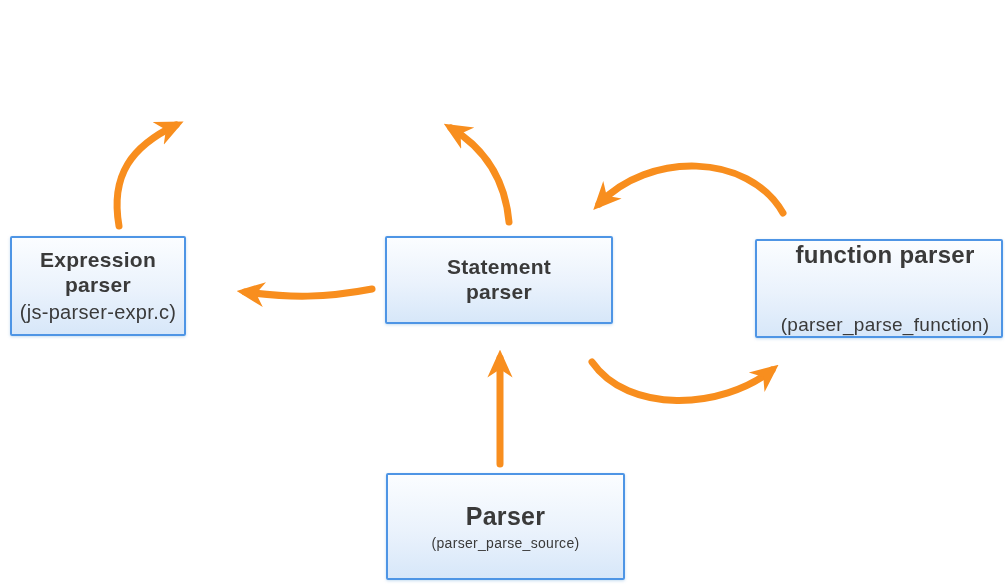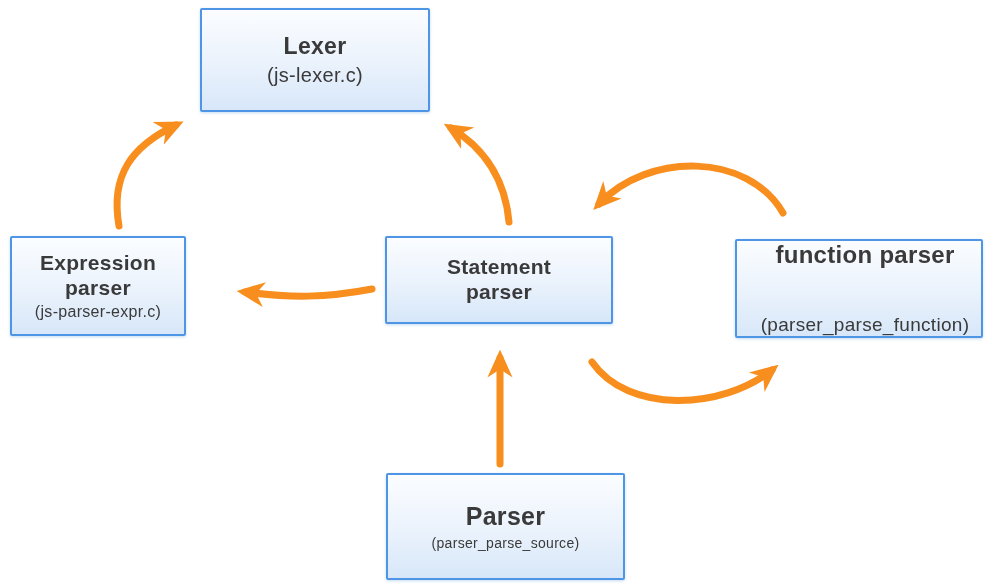--- a/index.html
+++ b/index.html
@@ -55,27 +55,27 @@
     letter-spacing:0.3px;
     margin-top:3px;
   }
   
   .node--lexer   { left:200px; top:8px;   width:230px; height:104px; }
   .node--lexer .node-title{ font-size:23px; }
   .node--lexer .node-file { font-size:20px; }
 
   .node--expr    { left:10px;  top:236px; width:176px; height:100px; }
   .node--expr .node-title{ font-size:21px; }
-  .node--expr .node-file { font-size:16px; }
+  .node--expr .node-file { font-size:20px; }
 
   .node--statm   { left:385px; top:236px; width:228px; height:88px; }
   .node--statm .node-title{ font-size:21px; }
   .node--statm .node-file { font-size:19px; }
 
-  .node--func    { left:735px; top:239px; width:248px; height:99px;padding-left:12px; }
+  .node--func    { left:755px; top:239px; width:248px; height:99px;padding-left:12px; }
   .node--func .node-title{ font-size:24px; }
   .node--func .node-file { font-size:19px;margin-top:45px; }
 
   .node--parser  { left:386px; top:473px; width:239px; height:107px; }
   .node--parser .node-title{ font-size:25px; }
   .node--parser .node-file { font-size:14px; }
 </style>
 </head>
 <body>
 
@@ -88,26 +88,20 @@
       </marker>
     </defs>
     <path class="arrow" d="M 119 226 C 110 175, 132 146, 176 125"></path>
     <path class="arrow" d="M 509 222 C 505 178, 484 148, 451 128"></path>
     <path class="arrow" d="M 372 289 C 325 298, 290 298, 245 292"></path>
     <path class="arrow" d="M 783 213 C 748 152, 648 152, 599 204"></path>
     <path class="arrow" d="M 592 362 C 628 414, 722 410, 772 370"></path>
     <path class="arrow" d="M 500 464 L 500 358"></path>
   </svg>
 
-  <div class="node node--lexer">
-    <div class="node-title">
-      <span>Lexer</span>
-    </div>
-    <div class="node-file">(js-lexer.c)</div>
-  </div>
 
   <div class="node node--expr">
     <div class="node-title">
       <span>Expression</span>
       <span>parser</span>
     </div>
     <div class="node-file">(js-parser-expr.c)</div>
   </div>
 
   <div class="node node--statm">

